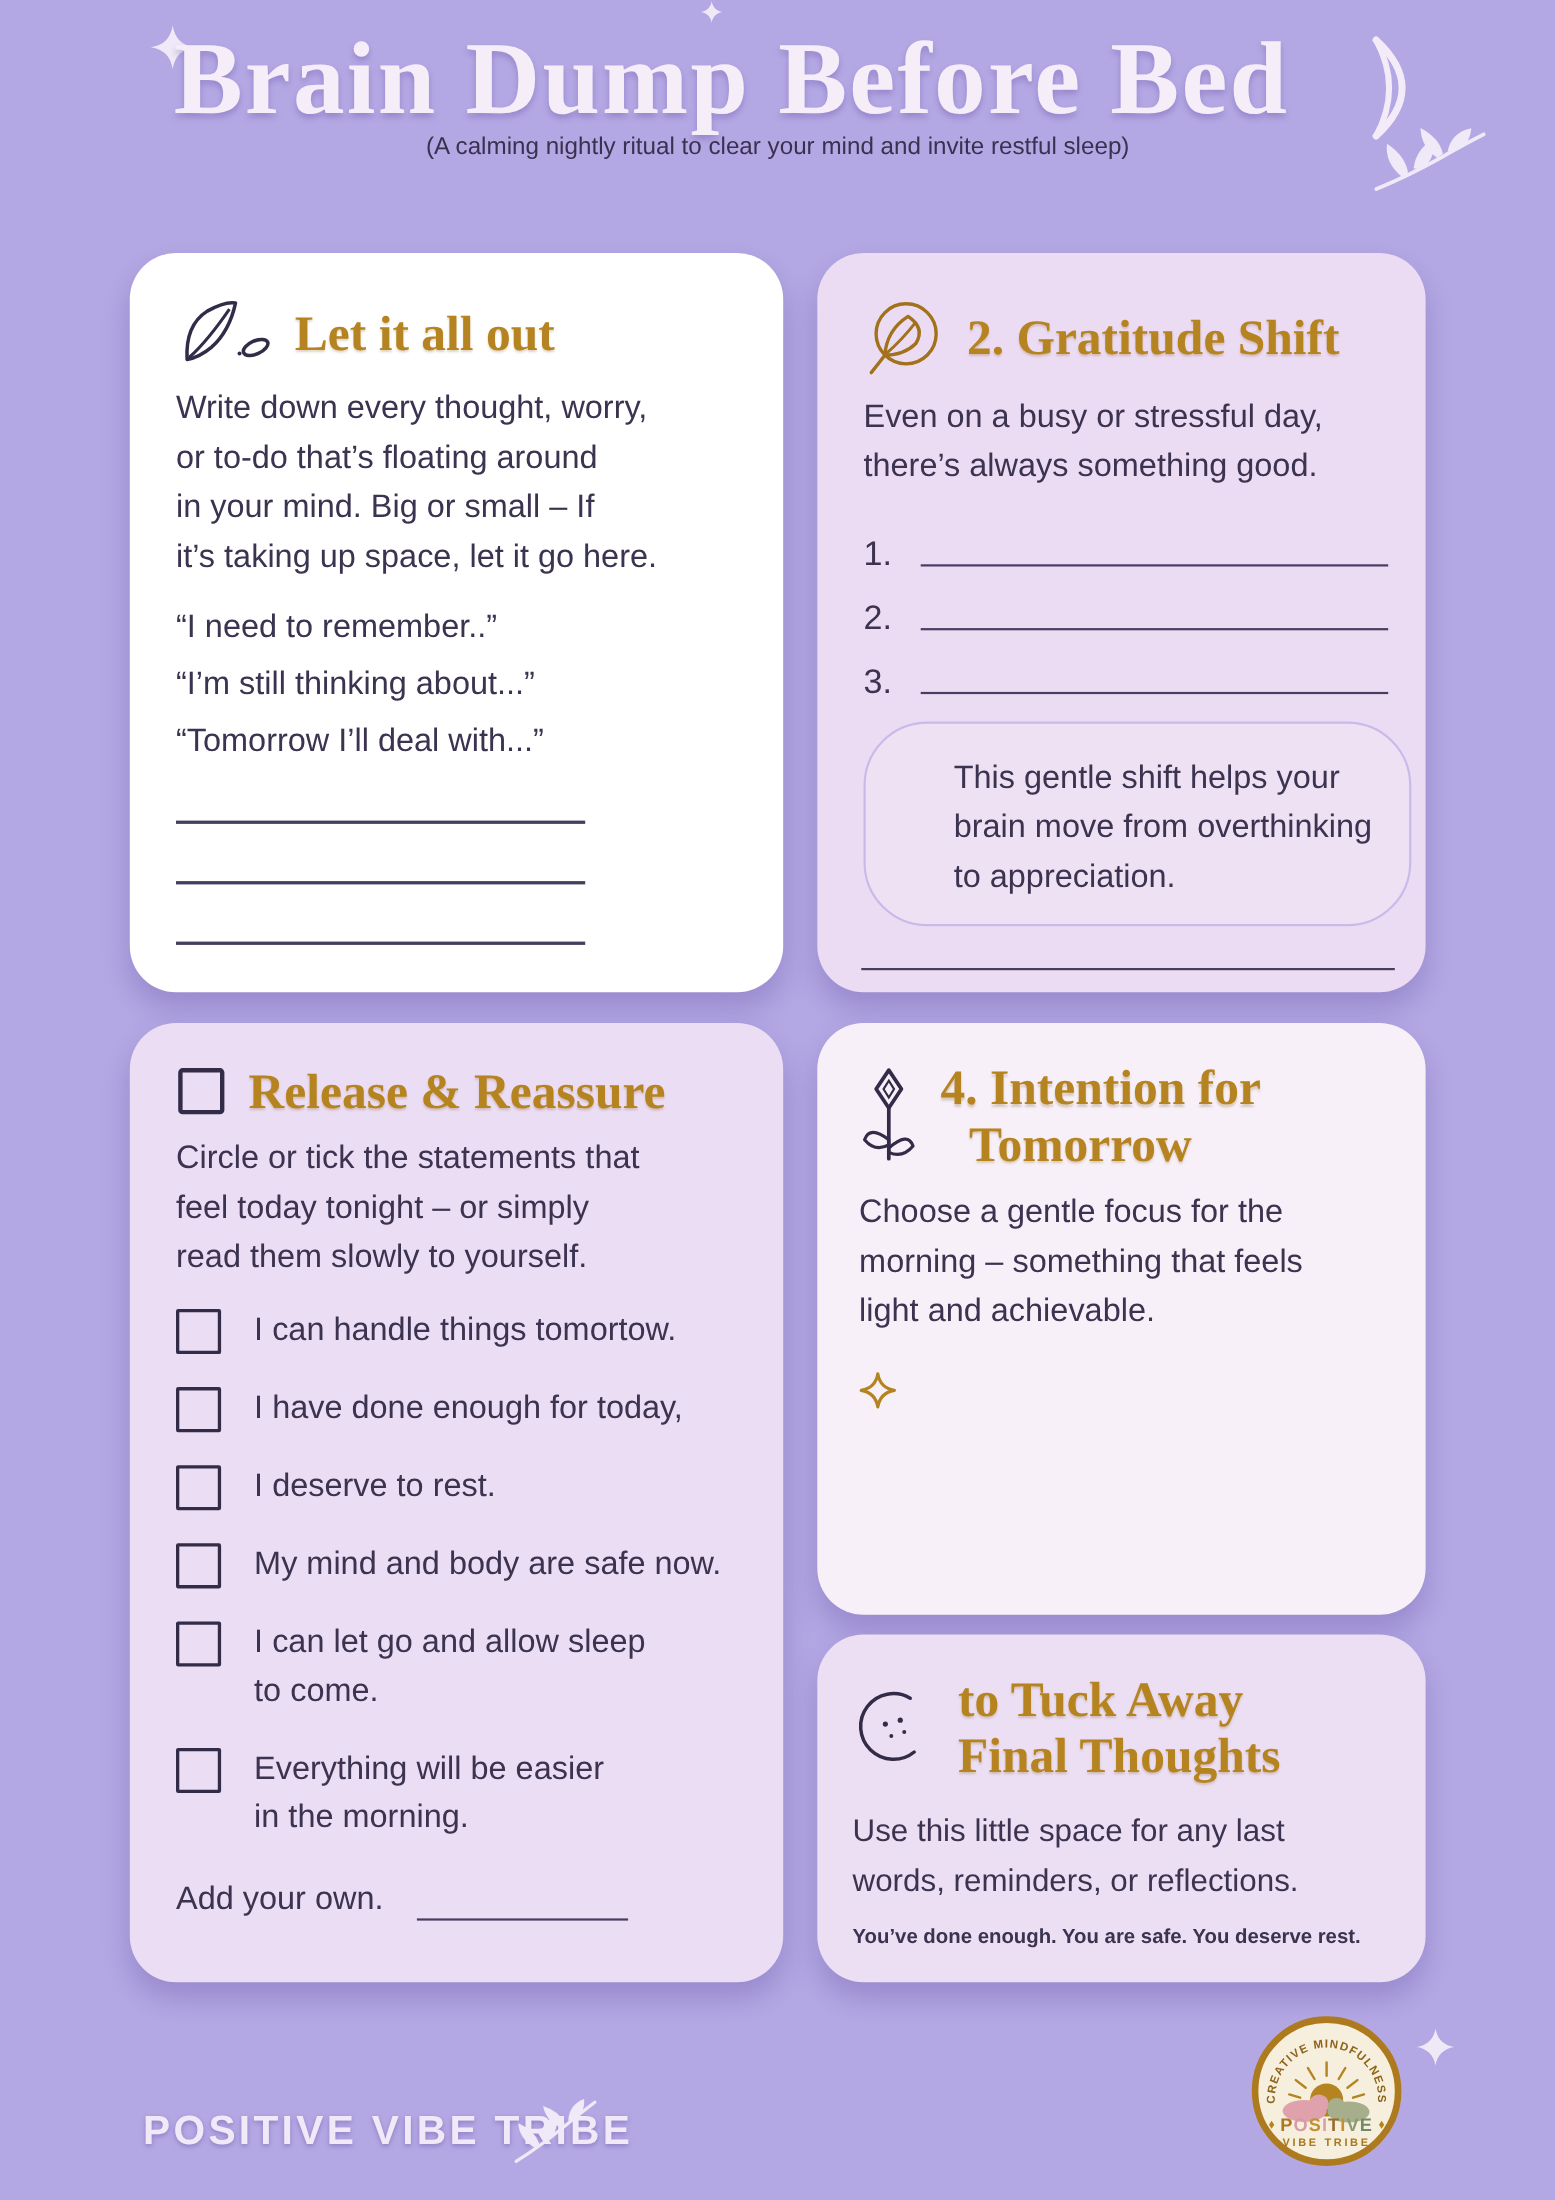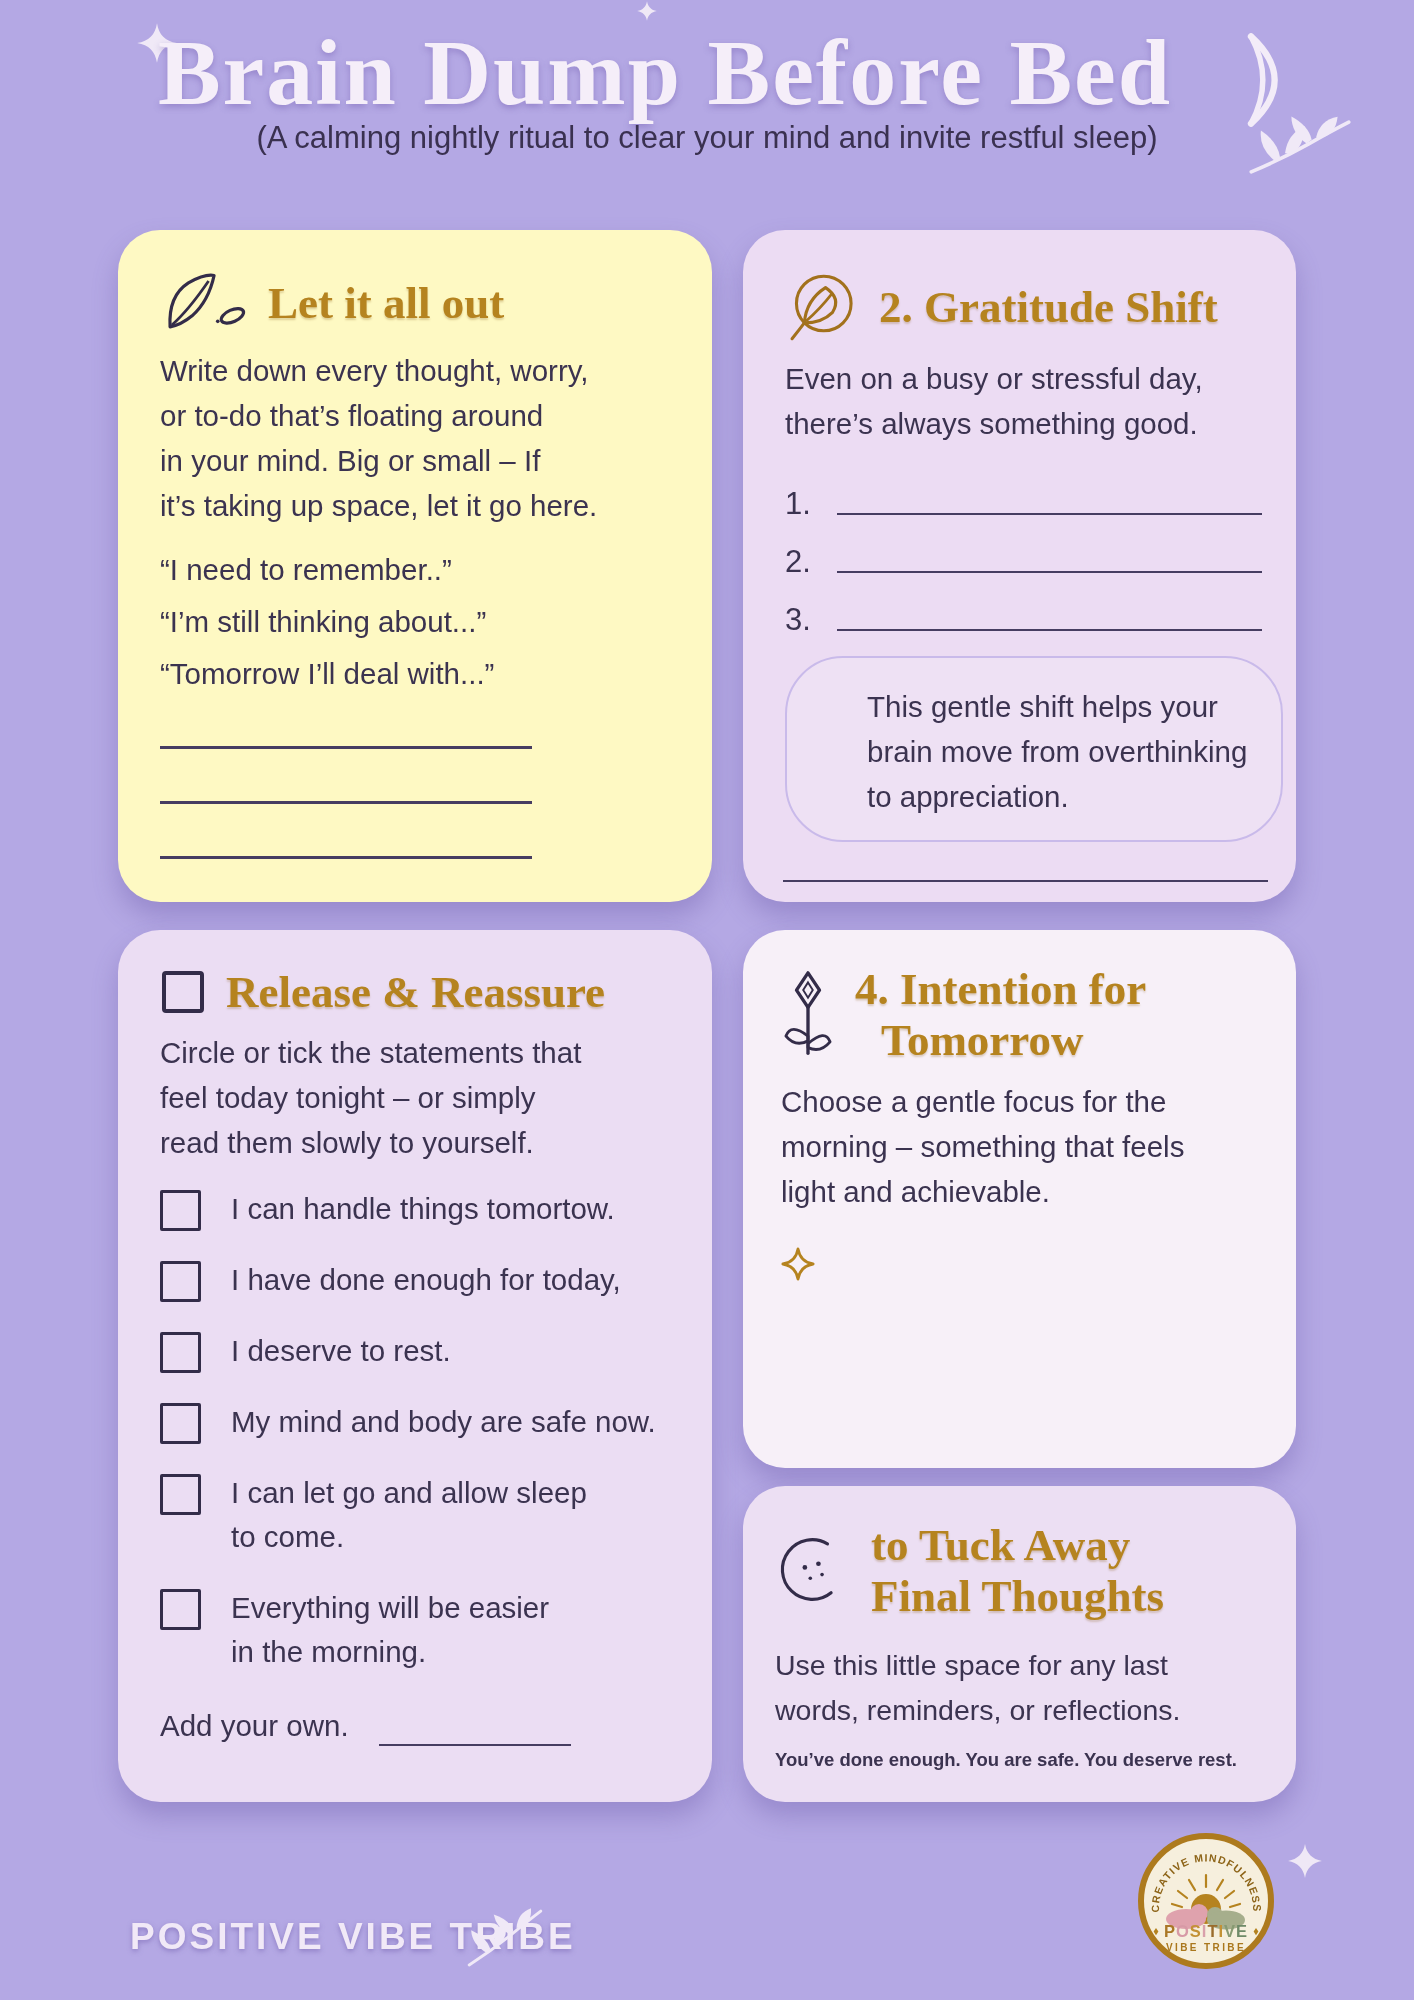--- a/index.html
+++ b/index.html
@@ -10,30 +10,30 @@
   }
   
   .main-title {
     position:absolute; left:120px; top:18px; width:1090px; margin:0;
     text-align:center; font-family:"Liberation Serif", serif; font-weight:bold;
     font-size:94px; letter-spacing:2px; color:#f5eef9;
     text-shadow:0 3px 6px rgba(112,92,172,.45);
   }
   .subtitle {
     position:absolute; left:107px; top:120px; width:1200px; margin:0;
-    text-align:center; font-size:31px; font-weight:500; color:#3a3150;
+    text-align:center; font-size:22px; font-weight:500; color:#3a3150;
   }
   .hdr-star { position:absolute; left:136px; top:22px; width:42px; height:42px; }
   .top-star { position:absolute; left:634px; top:0px; width:26px; height:22px; }
   .moon { position:absolute; left:1238px; top:30px; width:66px; height:100px; }
   .hdr-leaf { position:absolute; left:1256px; top:102px; width:88px; height:90px; transform:rotate(18deg); }
   
   .card { position:absolute; border-radius:42px; box-sizing:border-box;
           box-shadow:0 14px 26px rgba(95,77,158,.33); }
-  .c1 { left:118px; top:230px; width:594px; height:672px; background:#fef9c3; padding:40px 42px; }
+  .c1 { left:118px; top:230px; width:594px; height:672px; background:#ffffff; padding:40px 42px; }
   .c2 { left:743px; top:230px; width:553px; height:672px; background:#ecdcf3; padding:40px 30px 40px 42px; }
   .c3 { left:118px; top:930px; width:594px; height:872px; background:#ebddf3; padding:36px 42px; }
   .c4 { left:743px; top:930px; width:553px; height:538px; background:#f7f0f8; padding:34px 30px 34px 38px; }
   .c5 { left:743px; top:1486px; width:553px; height:316px; background:#ecdff3; padding:34px 32px; }
   .card-title {
     display:flex; align-items:center; gap:20px; margin:0;
     font-family:"Liberation Serif", serif; font-weight:bold; font-size:45px;
     color:#b5831f; text-shadow:0 2px 2px rgba(128,84,12,.25);
   }
   .card-title .tl2 { display:block; padding-left:26px; }

